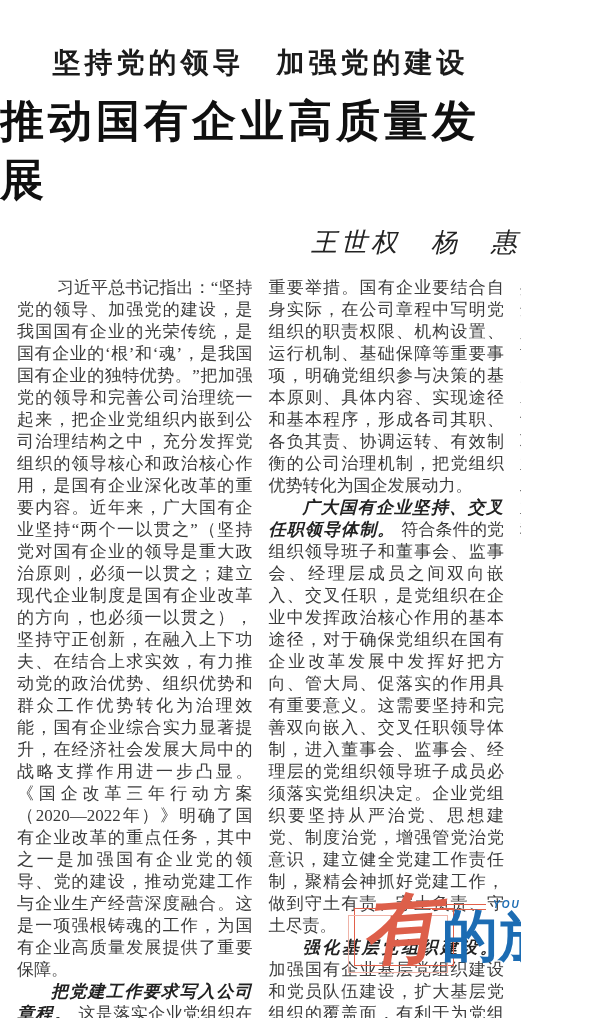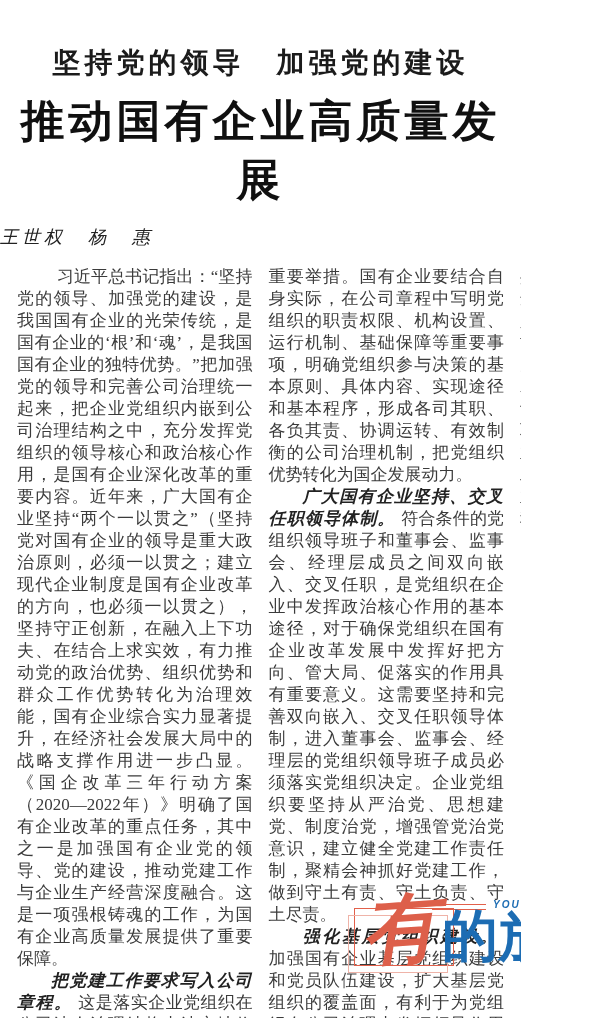--- a/index.html
+++ b/index.html
@@ -16,31 +16,30 @@
     padding-top:44px;
     text-align:center;
     font-size:28px;
     font-weight:bold;
     letter-spacing:4px;
     color:#1b1b1b;
     font-family:"Liberation Serif", serif;
   }
   .title {
     margin:10px 0 0;
-    text-align:center;
     font-size:44px;
     font-weight:bold;
     letter-spacing:4px;
     color:#101010;
     font-family:"Liberation Sans", sans-serif;
   }
   .byline {
     margin-top:15px;
-    text-align:left;
-    font-size:18px;
+    text-align:right;
+    font-size:26px;
     letter-spacing:4px;
     color:#222222;
     font-style:italic;
   }
   
   .columns {
     margin:17px 17px 0 17px;
     height:814px;
     column-count:2;
     column-gap:16px;

